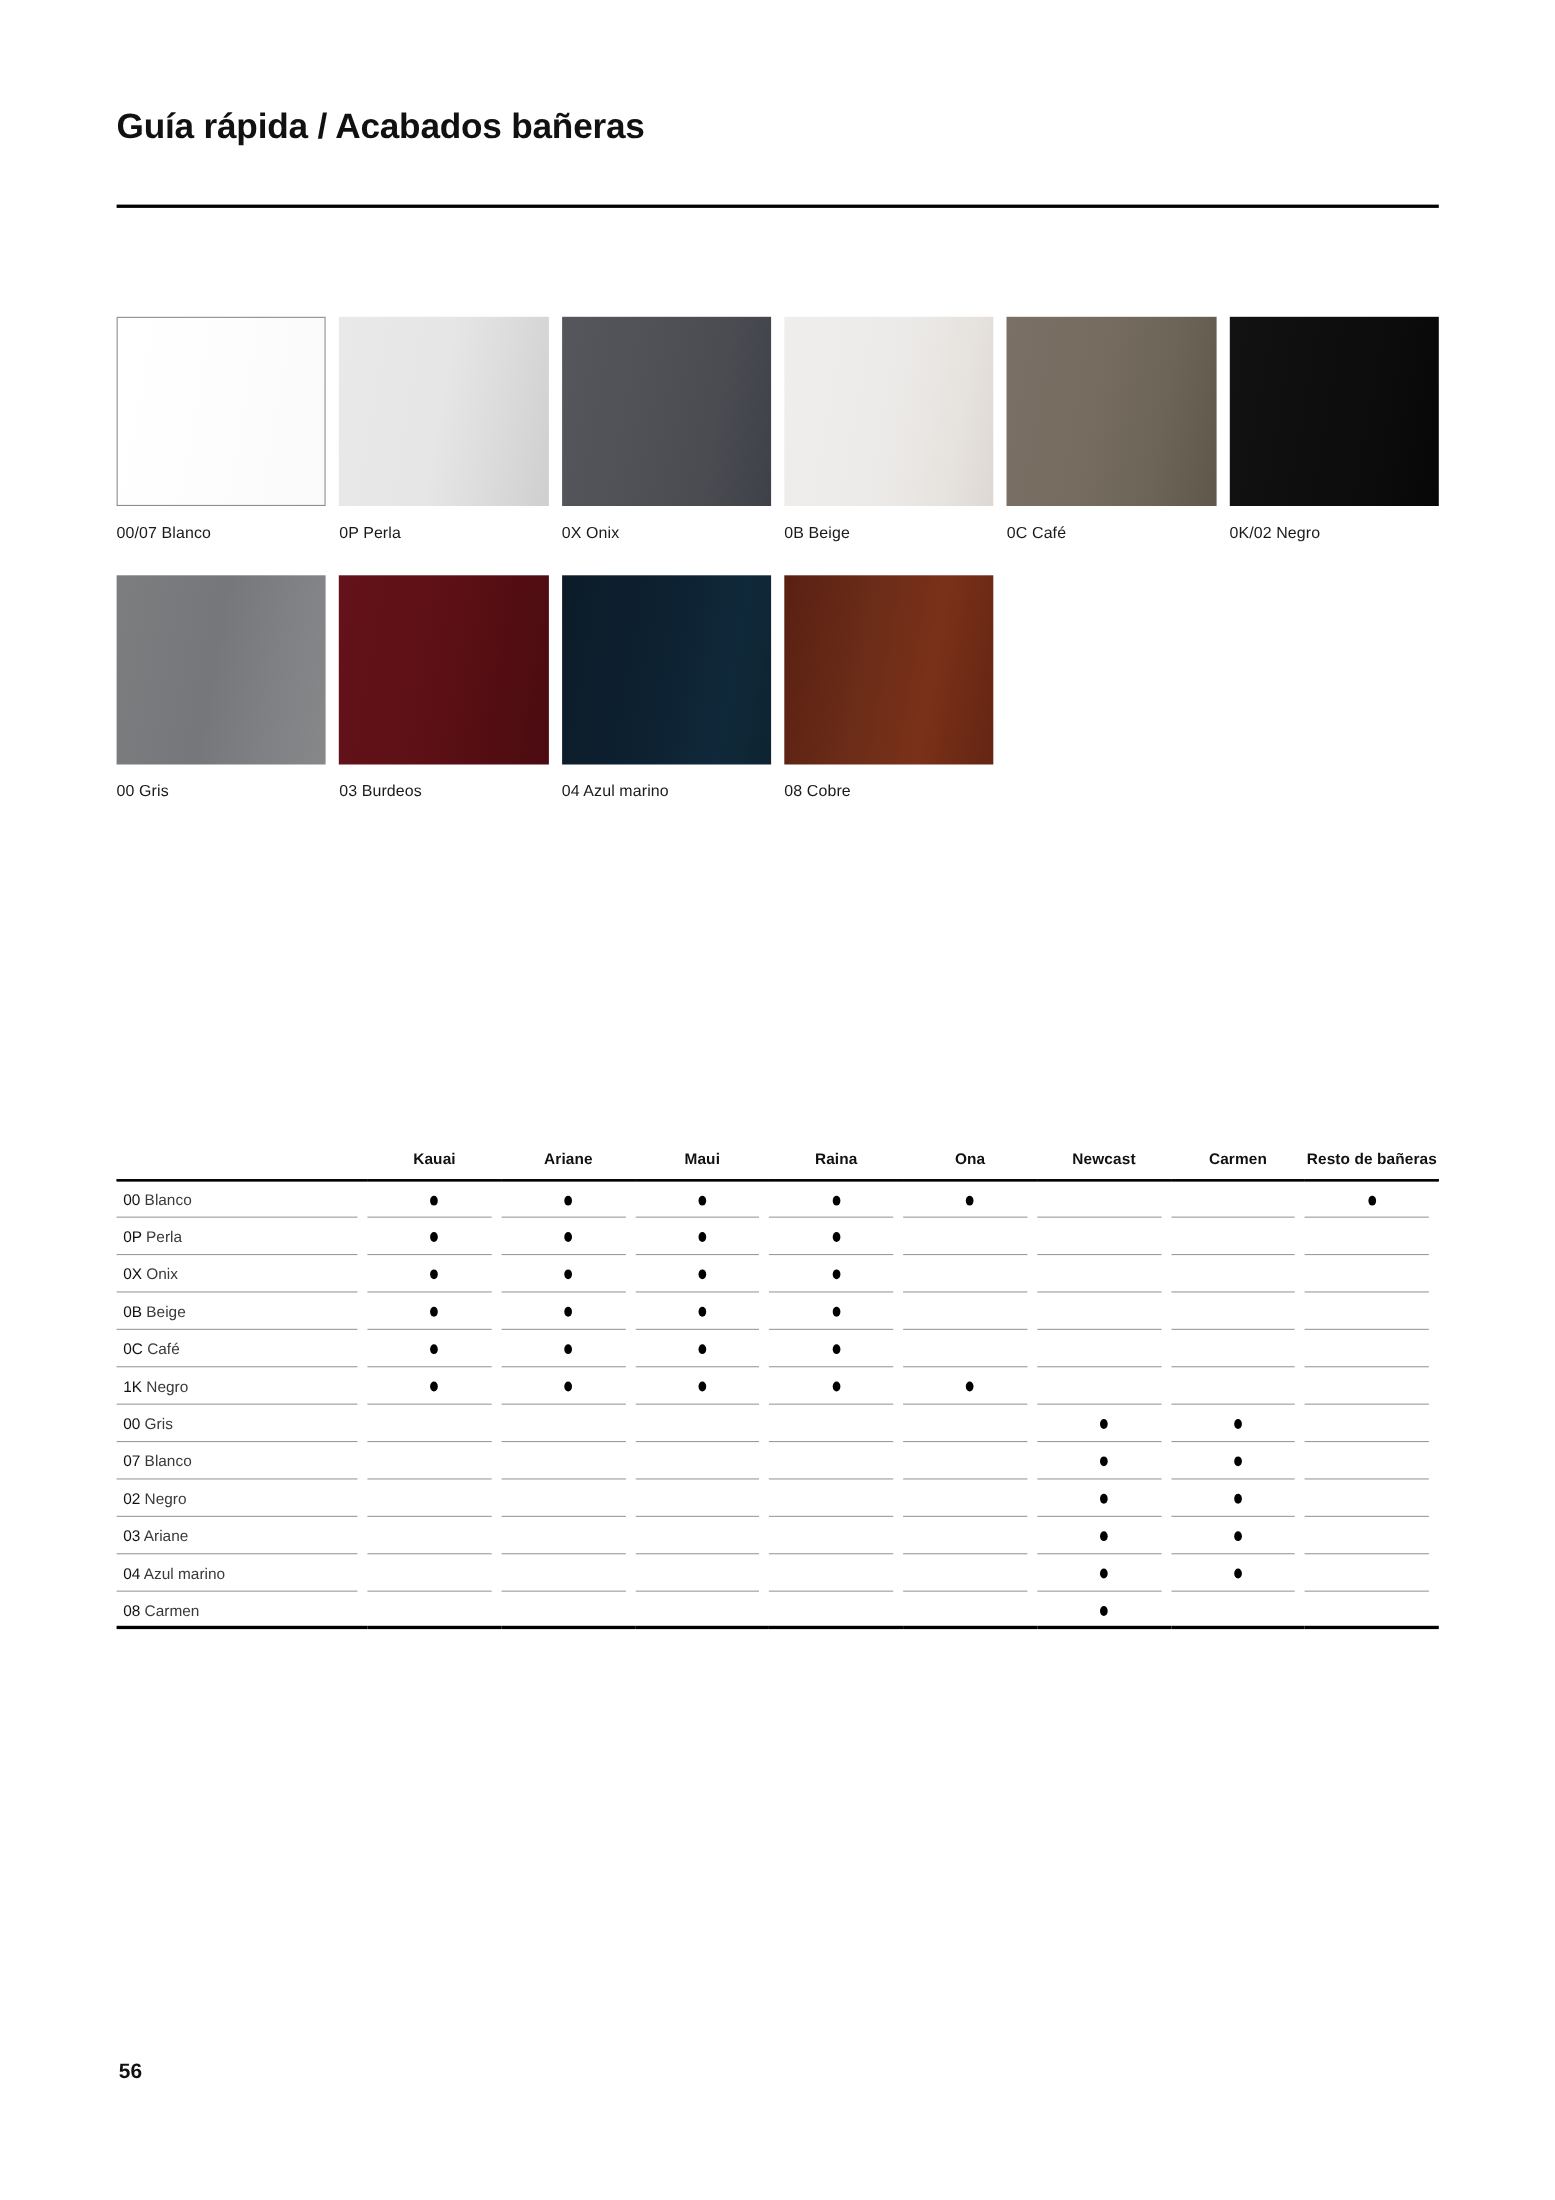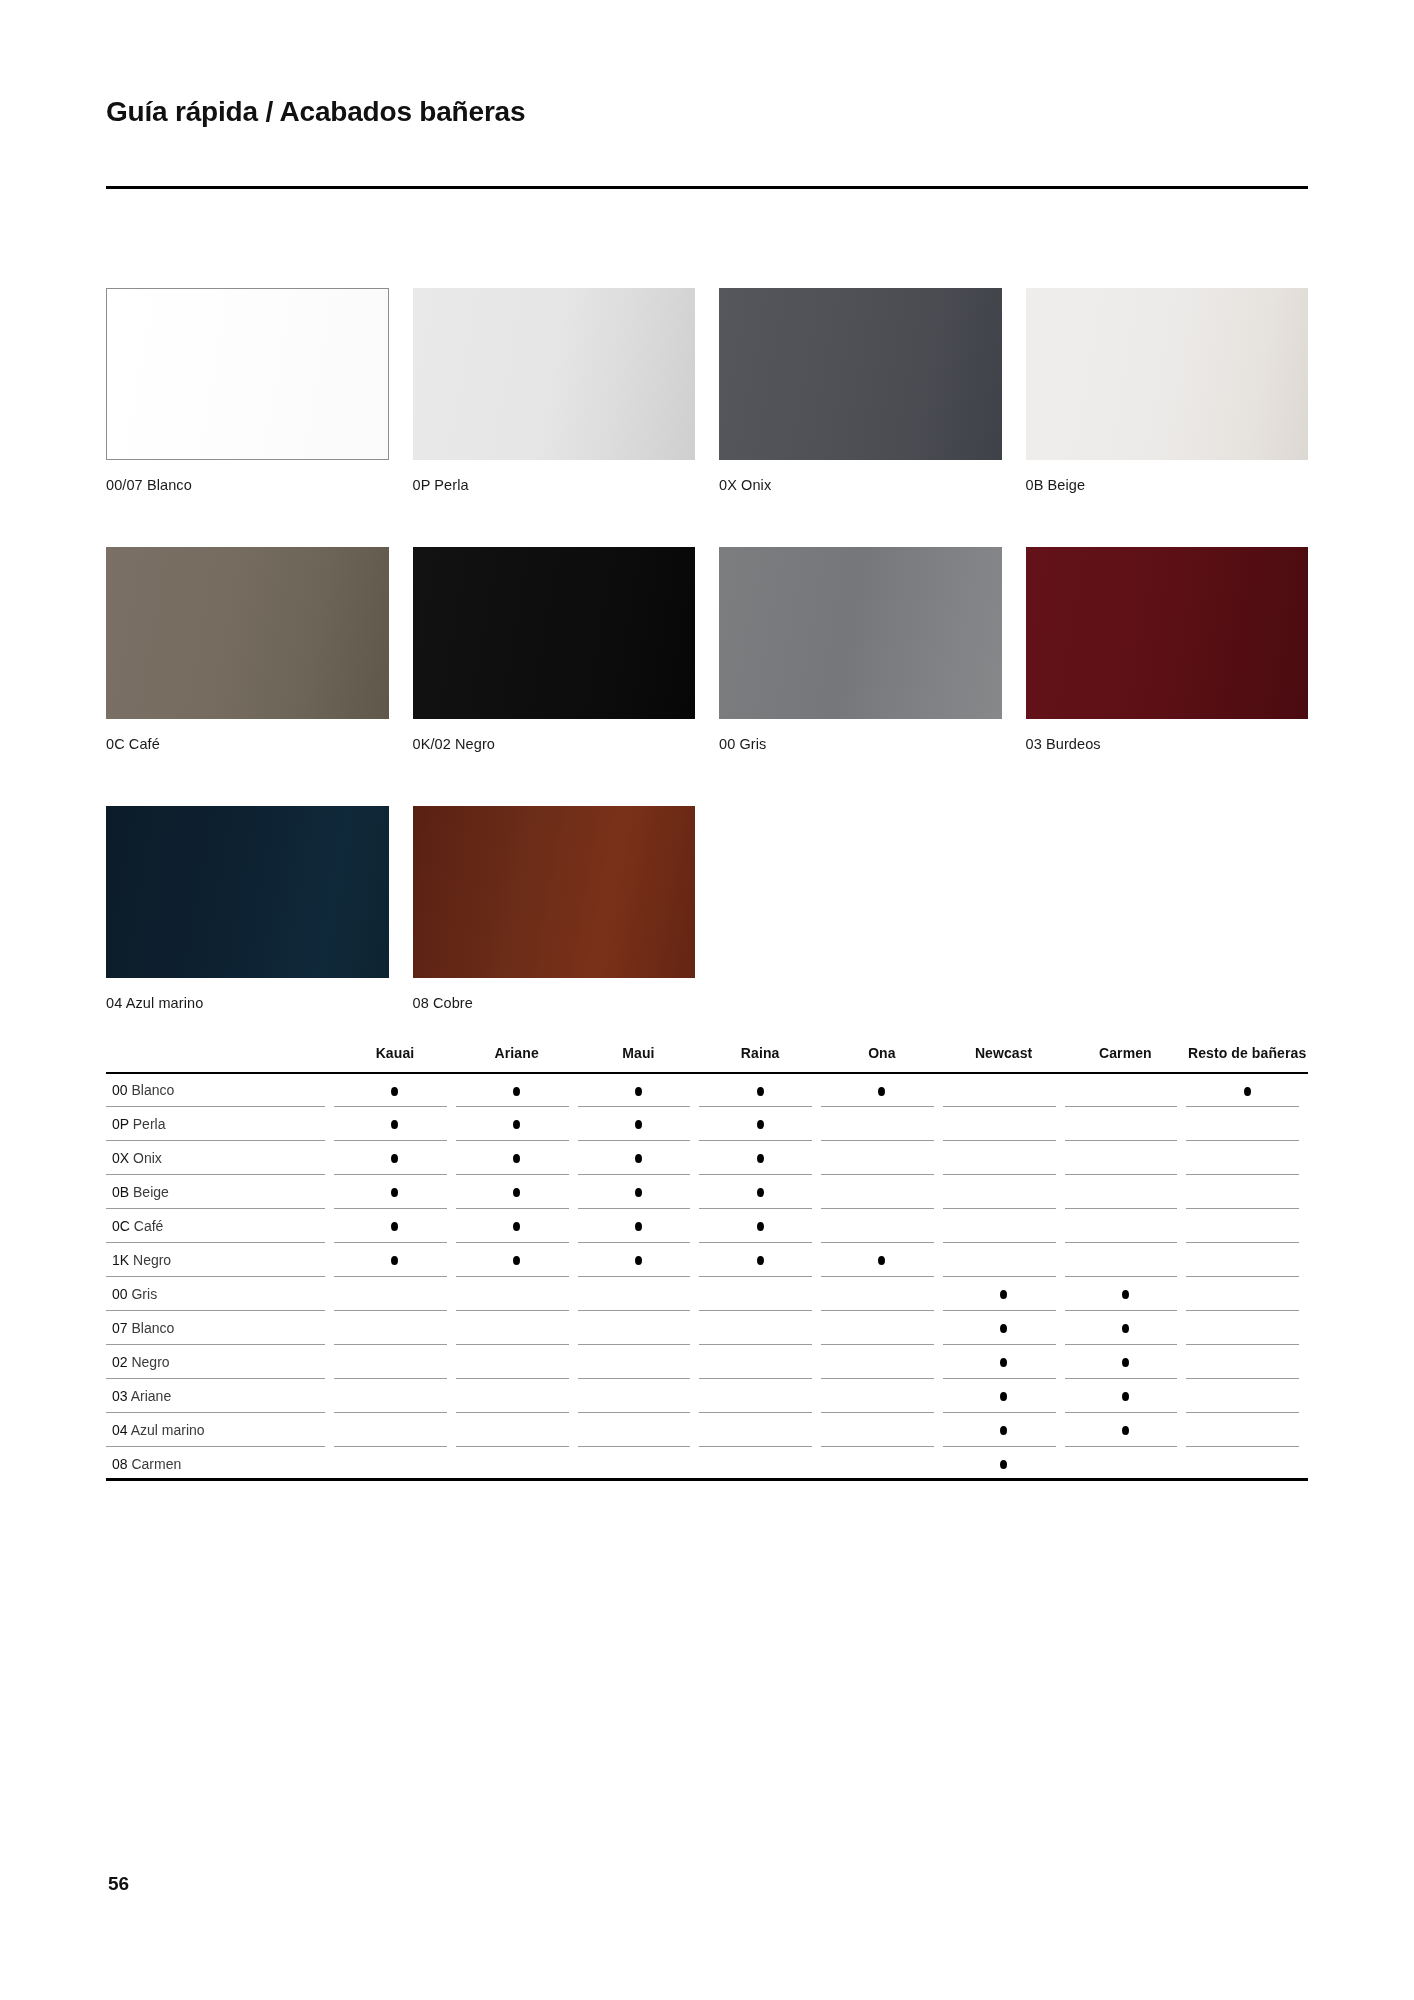--- a/index.html
+++ b/index.html
@@ -21,21 +21,21 @@
   }
 
   
   .header {
     position: absolute;
     left: 106px;
     top: 95px;
     width: 1202px;
   }
   .page-title {
-    font-size: 28px;
+    font-size: 32px;
     font-weight: 700;
     letter-spacing: -0.2px;
     color: #111111;
     line-height: 1.2;
   }
   .title-rule {
     position: absolute;
     left: 106px;
     top: 186px;
     width: 1202px;
@@ -43,24 +43,23 @@
     background: #000000;
   }
 
   
   .swatch-grid {
     position: absolute;
     left: 106px;
     top: 288px;
     width: 1202px;
     display: grid;
-    grid-template-columns: repeat(4, 1fr);
+    grid-template-columns: repeat(6, 1fr);
     column-gap: 12px;
     row-gap: 0px;
-    gap: 24px;
   }
   .swatch-cell {
     width: 100%;
   }
   .swatch-chip {
     width: 100%;
     height: 172px;
     position: relative;
     overflow: hidden;
   }

